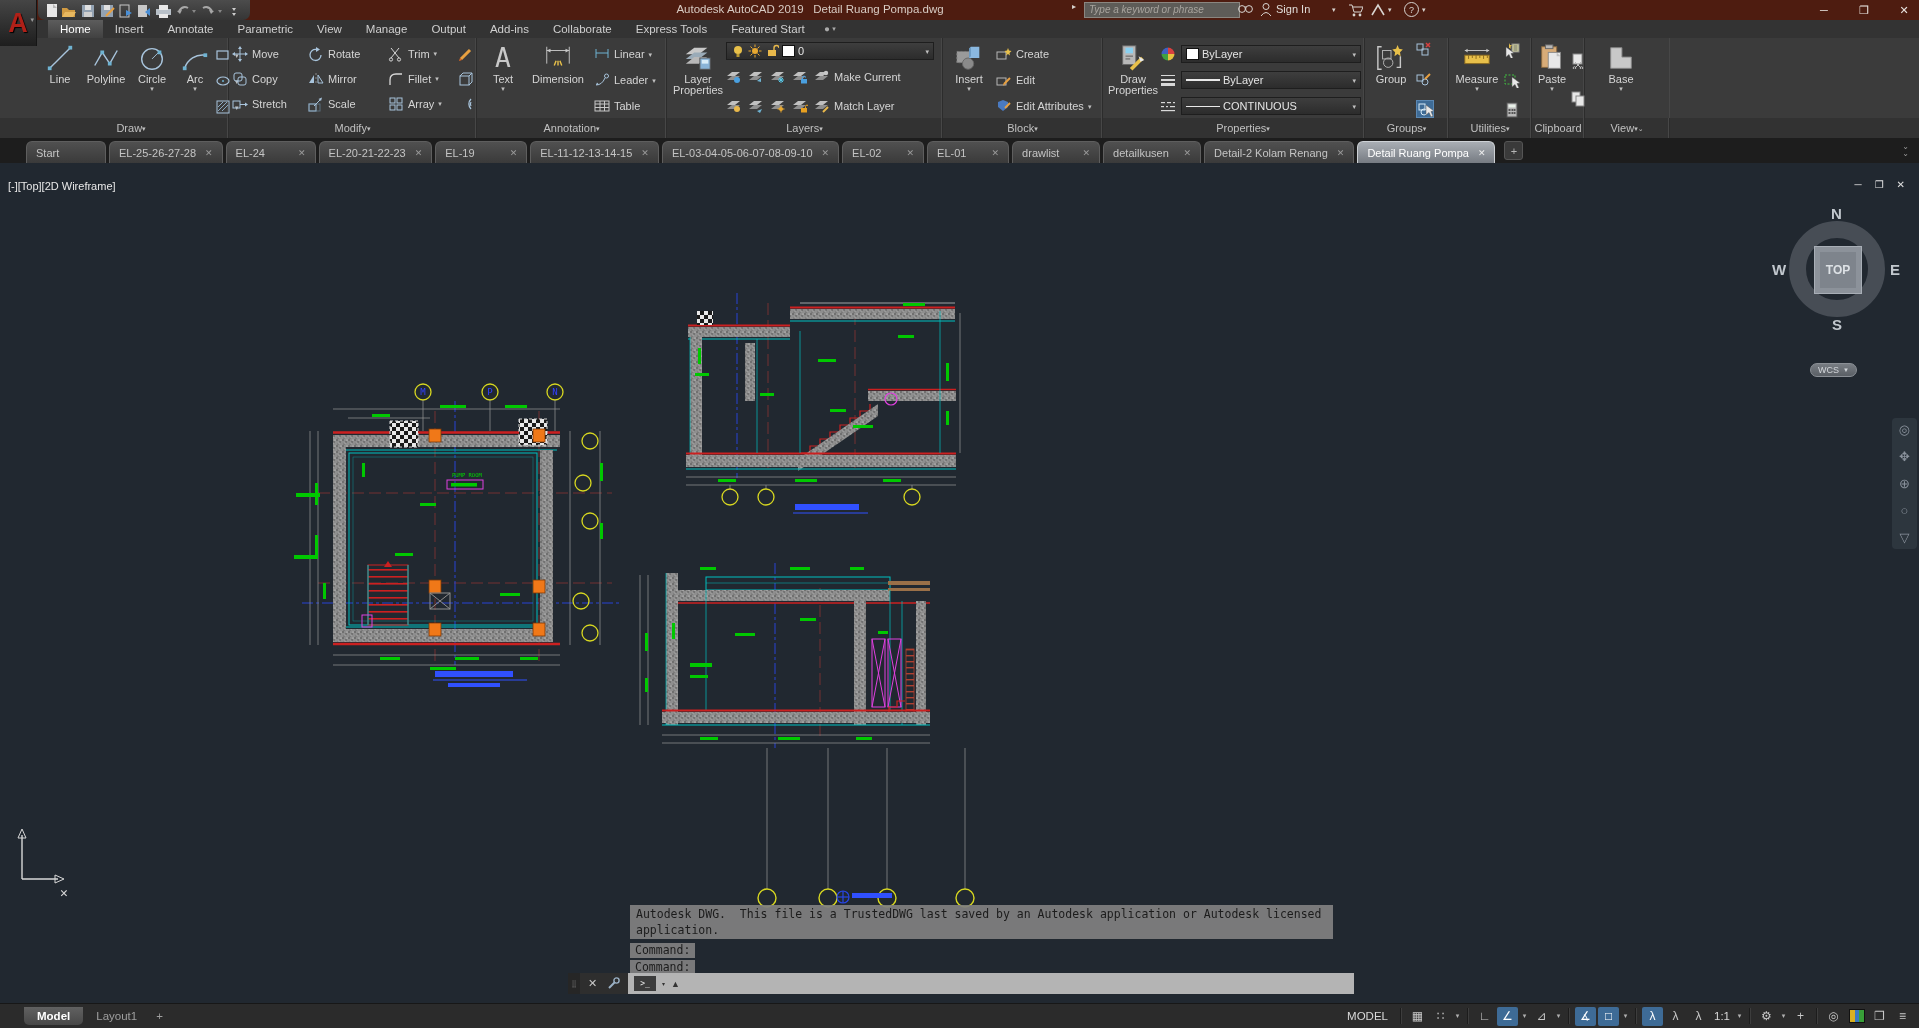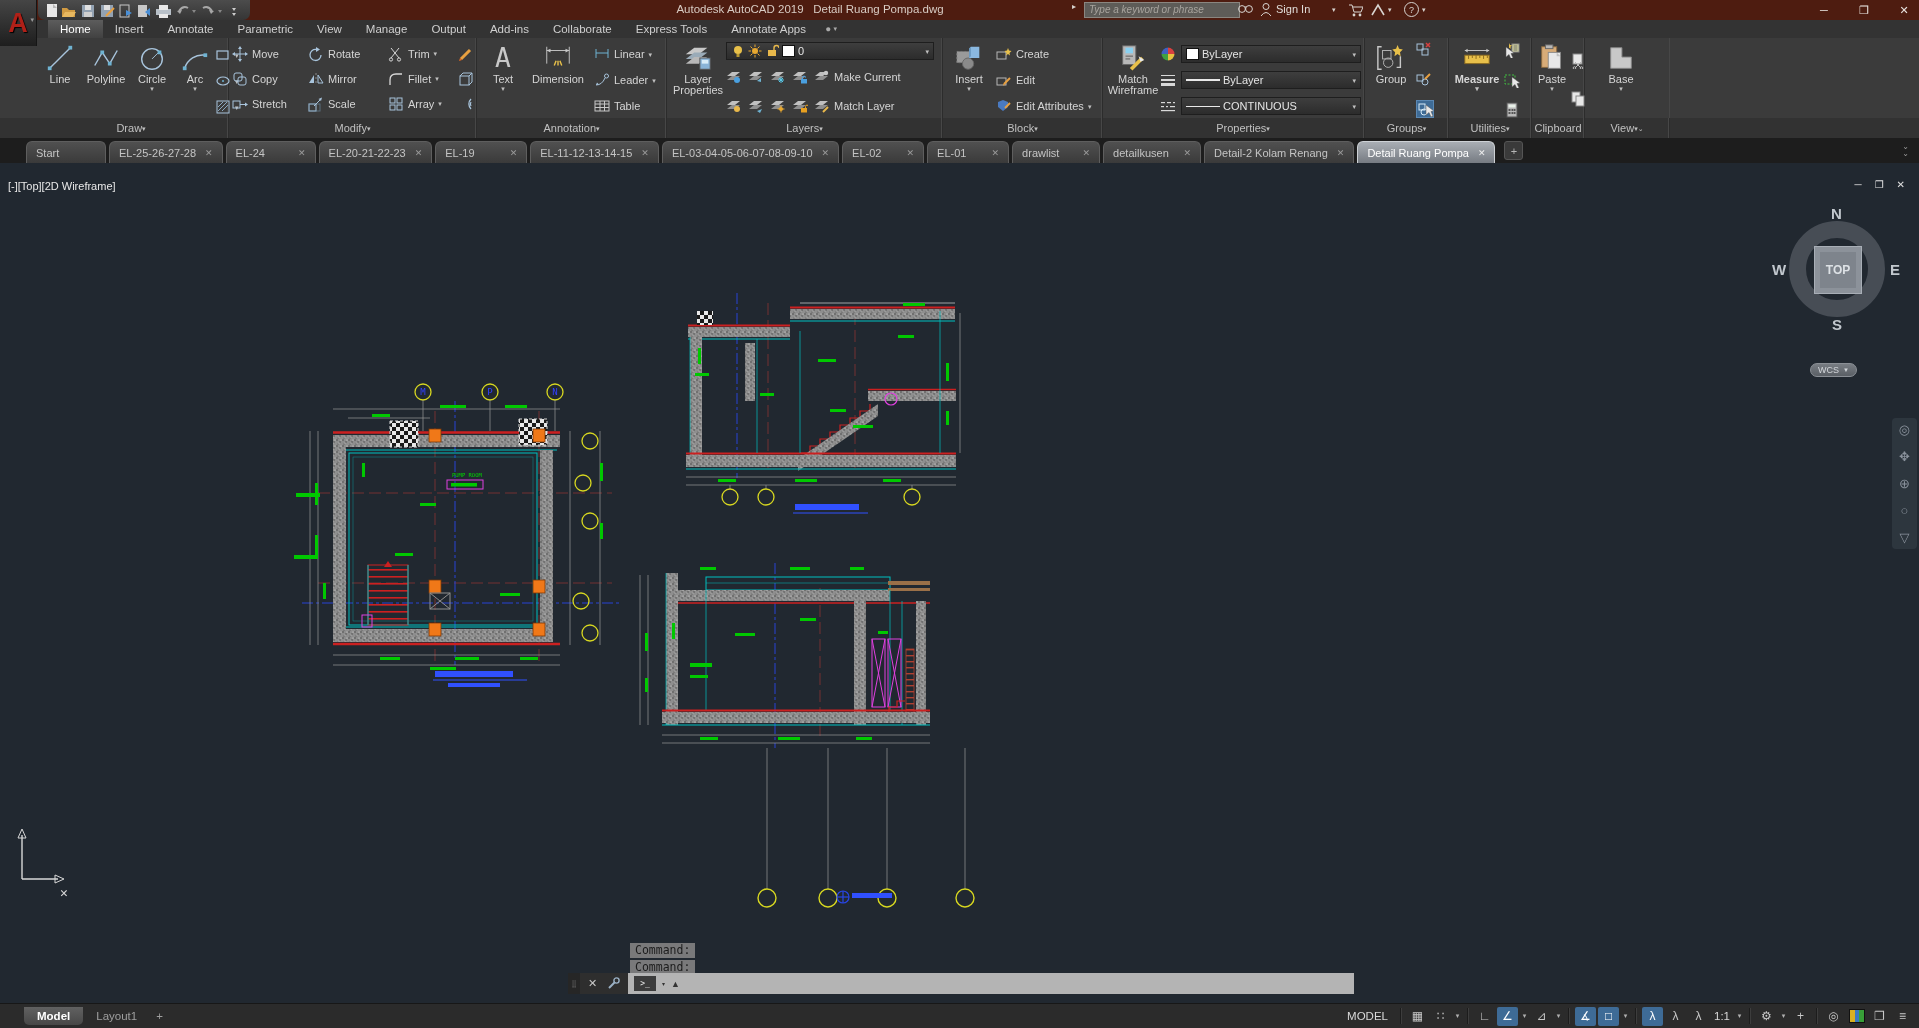--- a/index.html
+++ b/index.html
@@ -226,21 +226,21 @@
     <div class="rtab active">Home</div>
     <div class="rtab">Insert</div>
     <div class="rtab">Annotate</div>
     <div class="rtab">Parametric</div>
     <div class="rtab">View</div>
     <div class="rtab">Manage</div>
     <div class="rtab">Output</div>
     <div class="rtab">Add-ins</div>
     <div class="rtab">Collaborate</div>
     <div class="rtab">Express Tools</div>
-    <div class="rtab">Annotate Apps</div>
+    <div class="rtab">Featured Start</div>
     <div class="ribtoggle">
         <span>⏺</span>
         <span style="font-size:7px;">▾</span>
       </div>
   </div>
 
   <div class="ribbody">
 
     <div class="panel" style="width:195px;">
       <div class="bigbtn">
@@ -593,21 +593,21 @@
     <div class="panel" style="width:262px;">
       <div class="bigbtn" style="width:54px;">
         <svg viewBox="0 0 32 32">
             <rect x="5" y="3" width="14" height="20" fill="#b8b8b8" stroke="#666"></rect>
             <rect x="8" y="5" width="8" height="6" fill="#8ad0f0"></rect>
             <line x1="8" y1="14" x2="16" y2="14" stroke="#555"></line>
             <line x1="8" y1="17" x2="13" y2="17" stroke="#555"></line>
             <line x1="14" y1="28" x2="26" y2="16" stroke="#e8c04a" stroke-width="4"></line>
             <path d="M22,14 l6,4 l-4,2 Z" fill="#e8e8e8"></path>
           </svg>
-        <span>Match Wireframe</span>
+        <span>Draw Properties</span>
       </div>
       <div style="display:flex;flex-direction:column;justify-content:space-between;height:76px;padding:1px 0;flex:1;">
         <div class="smrow" style="height:24px;gap:5px;">
           <svg class="i16" viewBox="0 0 16 16">
               <circle cx="8" cy="8" r="6.5" fill="#333"></circle>
               <path d="M8,8 L8,1.5 A6.5 6.5 0 0 1 14.5,8 Z" fill="#d84040"></path>
               <path d="M8,8 L14.5,8 A6.5 6.5 0 0 1 8,14.5 Z" fill="#e8c040"></path>
               <path d="M8,8 L8,14.5 A6.5 6.5 0 0 1 1.5,8 Z" fill="#40a040"></path>
               <path d="M8,8 L1.5,8 A6.5 6.5 0 0 1 8,1.5 Z" fill="#4060c0"></path>
             </svg>
@@ -673,21 +673,21 @@
             <line x1="9" y1="8" x2="14" y2="3" stroke="#e8a040" stroke-width="2"></line>
           </svg>
         <svg class="i16 bluetile" viewBox="0 0 16 16">
             <rect x="2" y="3" width="6" height="6" fill="none" stroke="#d8ecf8"></rect>
             <circle cx="7" cy="11" r="3" fill="none" stroke="#d8ecf8"></circle>
             <use href="#sym-cursor" x="7" y="3"></use>
           </svg>
       </div>
     </div>
 
-    <div class="panel" style="width:83px;font-weight:bold;">
+    <div class="panel" style="width:83px;">
       <div class="bigbtn" style="width:50px;">
         <svg viewBox="0 0 32 32">
             <line x1="3" y1="8" x2="29" y2="8" stroke="#c8c8c8"></line>
             <path d="M3,8 l3,-2 v4 Z M29,8 l-3,-2 v4 Z" fill="#c8c8c8"></path>
             <rect x="3" y="13" width="26" height="9" fill="#e8c04a" stroke="#8a6a20"></rect>
             <g stroke="#8a6a20">
               <line x1="7" y1="13" x2="7" y2="17"></line>
               <line x1="11" y1="13" x2="11" y2="16"></line>
               <line x1="15" y1="13" x2="15" y2="17"></line>
               <line x1="19" y1="13" x2="19" y2="16"></line>
@@ -1179,20 +1179,21 @@
     </div>
 
     <svg class="ucs" width="90" height="100">
       <line x1="22" y1="76" x2="22" y2="32" stroke="#d8d8d8" stroke-width="1.4"></line>
       <path d="M22,26 l4,9 h-8 Z" fill="none" stroke="#d8d8d8"></path>
       <line x1="22" y1="76" x2="58" y2="76" stroke="#d8d8d8" stroke-width="1.4"></line>
       <path d="M64,76 l-9,-4 v8 Z" fill="none" stroke="#d8d8d8"></path>
       <text x="60" y="94" fill="#d8d8d8" font-size="13" font-family="Liberation Sans,sans-serif">✕</text>
     </svg>
 
+    <div class="cmdhist">Autodesk DWG.  This file is a TrustedDWG last saved by an Autodesk application or Autodesk licensed application.</div>
     <div class="cmdchip" style="top:780px;">Command:</div>
     <div class="cmdchip" style="top:797px;">Command:</div>
     <div class="cmdbar">
       <div class="cmdgrip">⣿</div>
       <div class="cmddark">
         <span>✕</span>
         <svg width="13" height="13" viewBox="0 0 13 13">
           <circle cx="9.5" cy="3.5" r="2.6" fill="none" stroke="#9ab0c4" stroke-width="1.4"></circle>
           <line x1="2" y1="11" x2="8" y2="5" stroke="#9ab0c4" stroke-width="2"></line>
         </svg>

